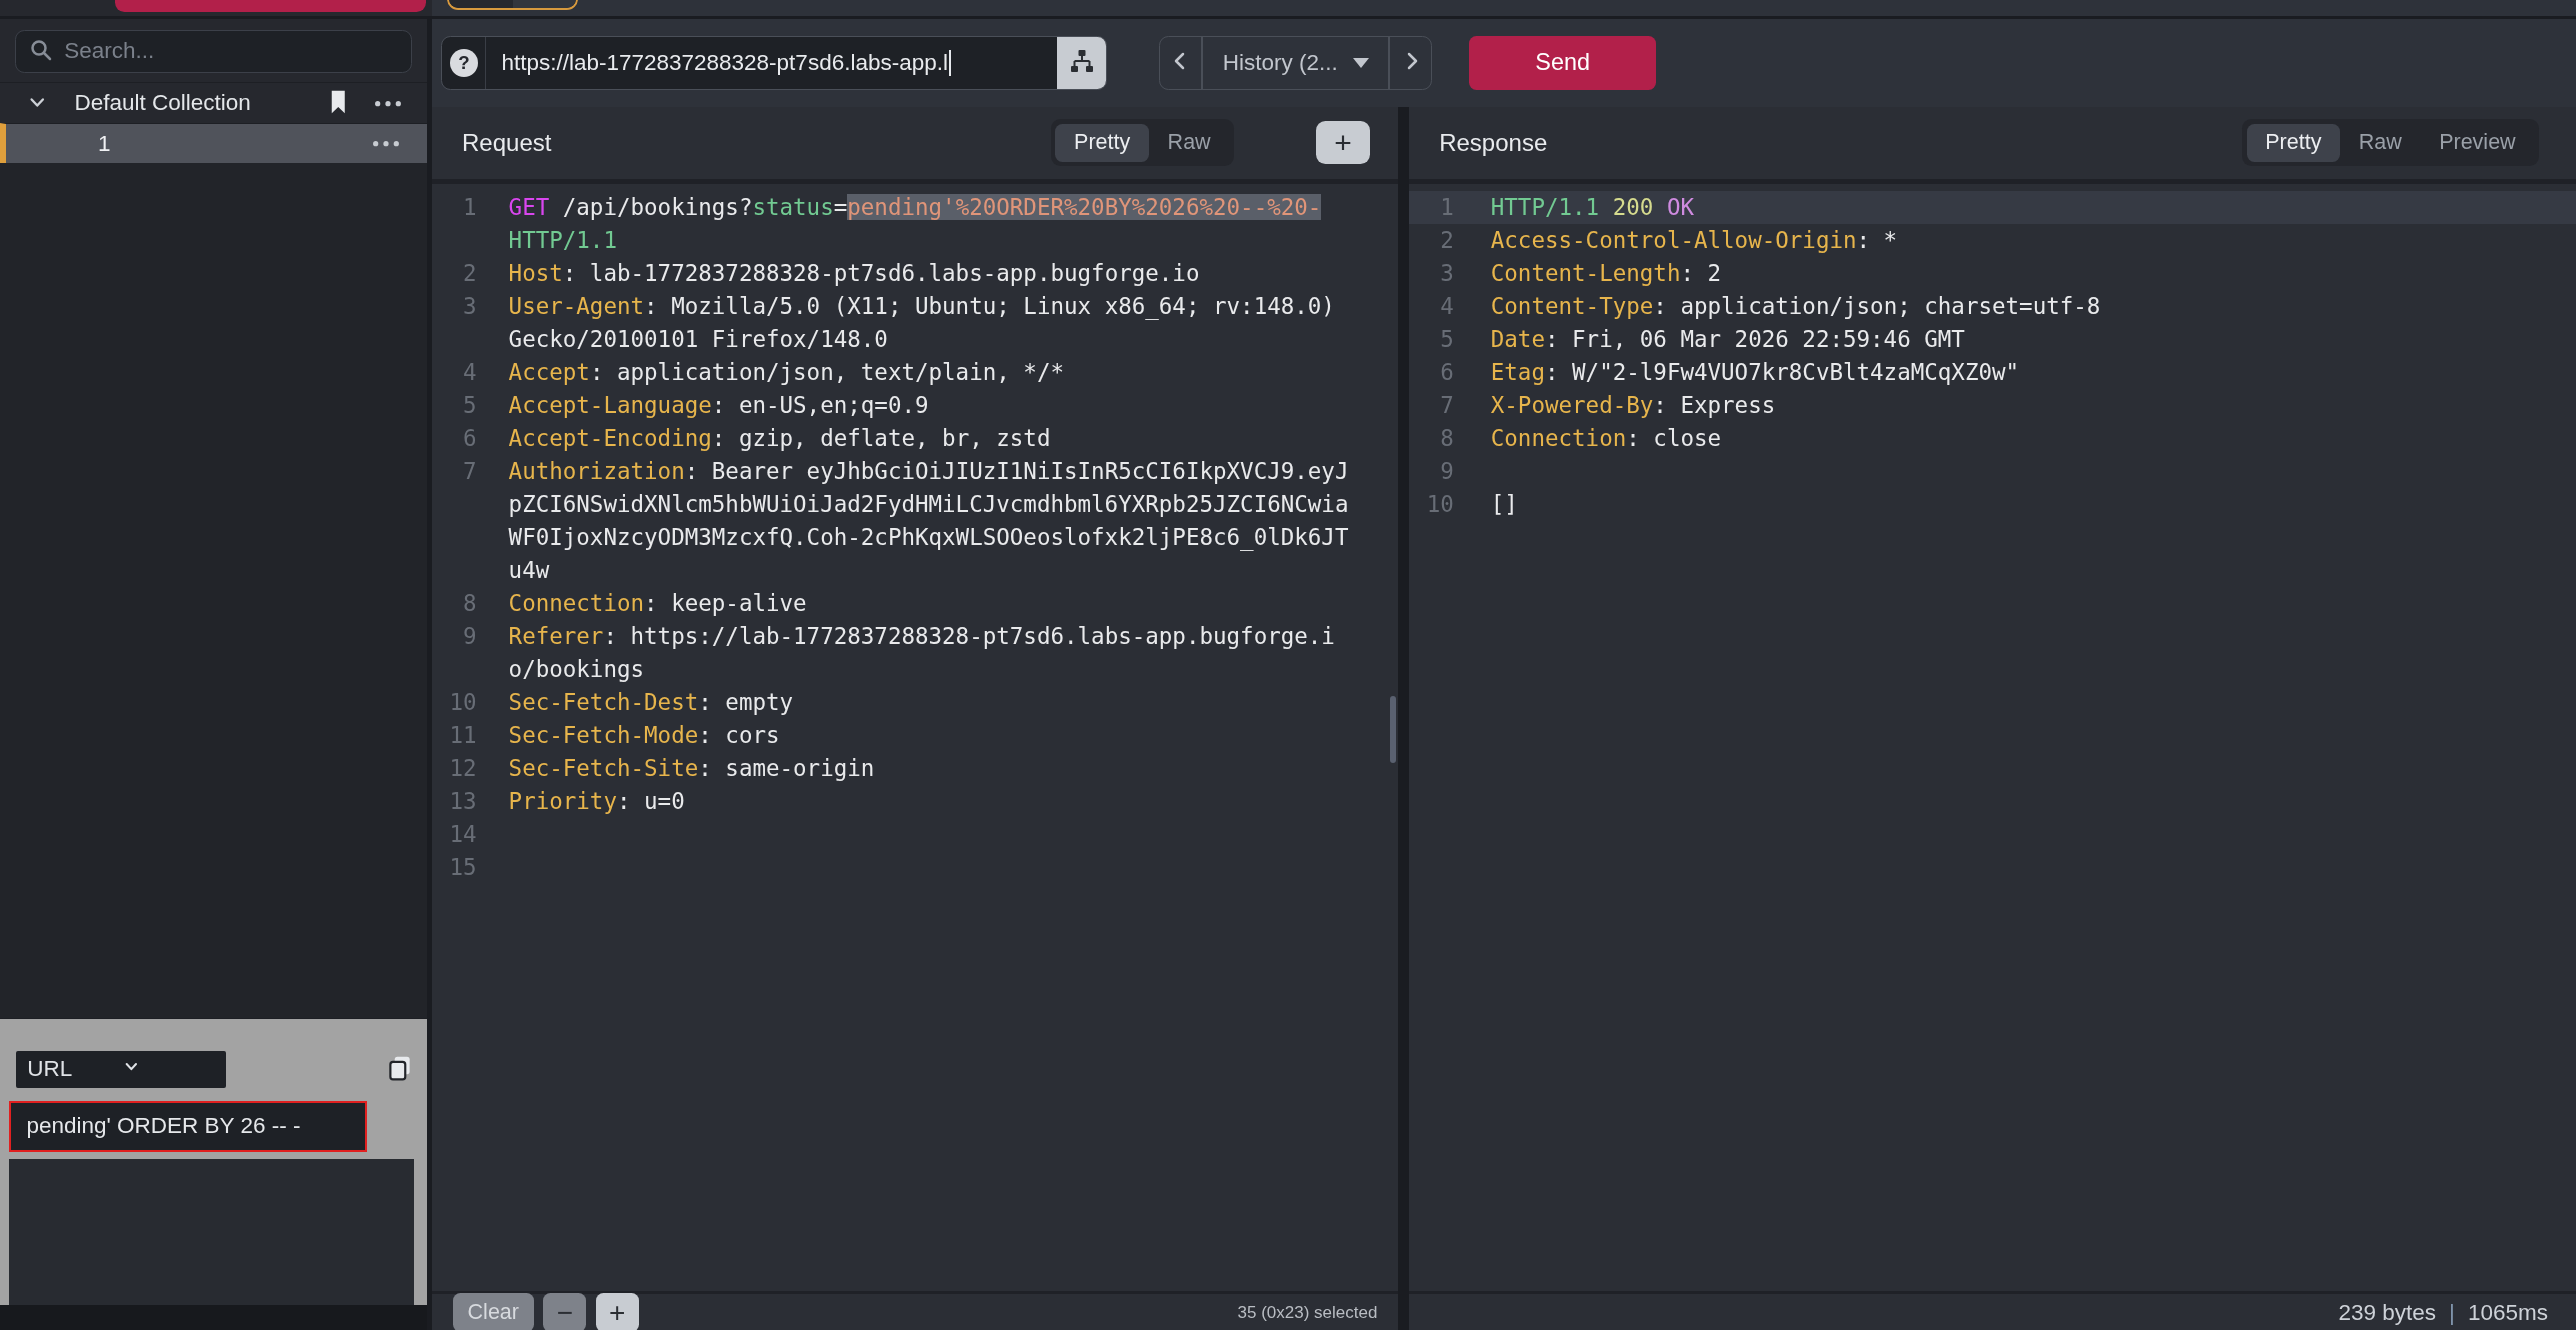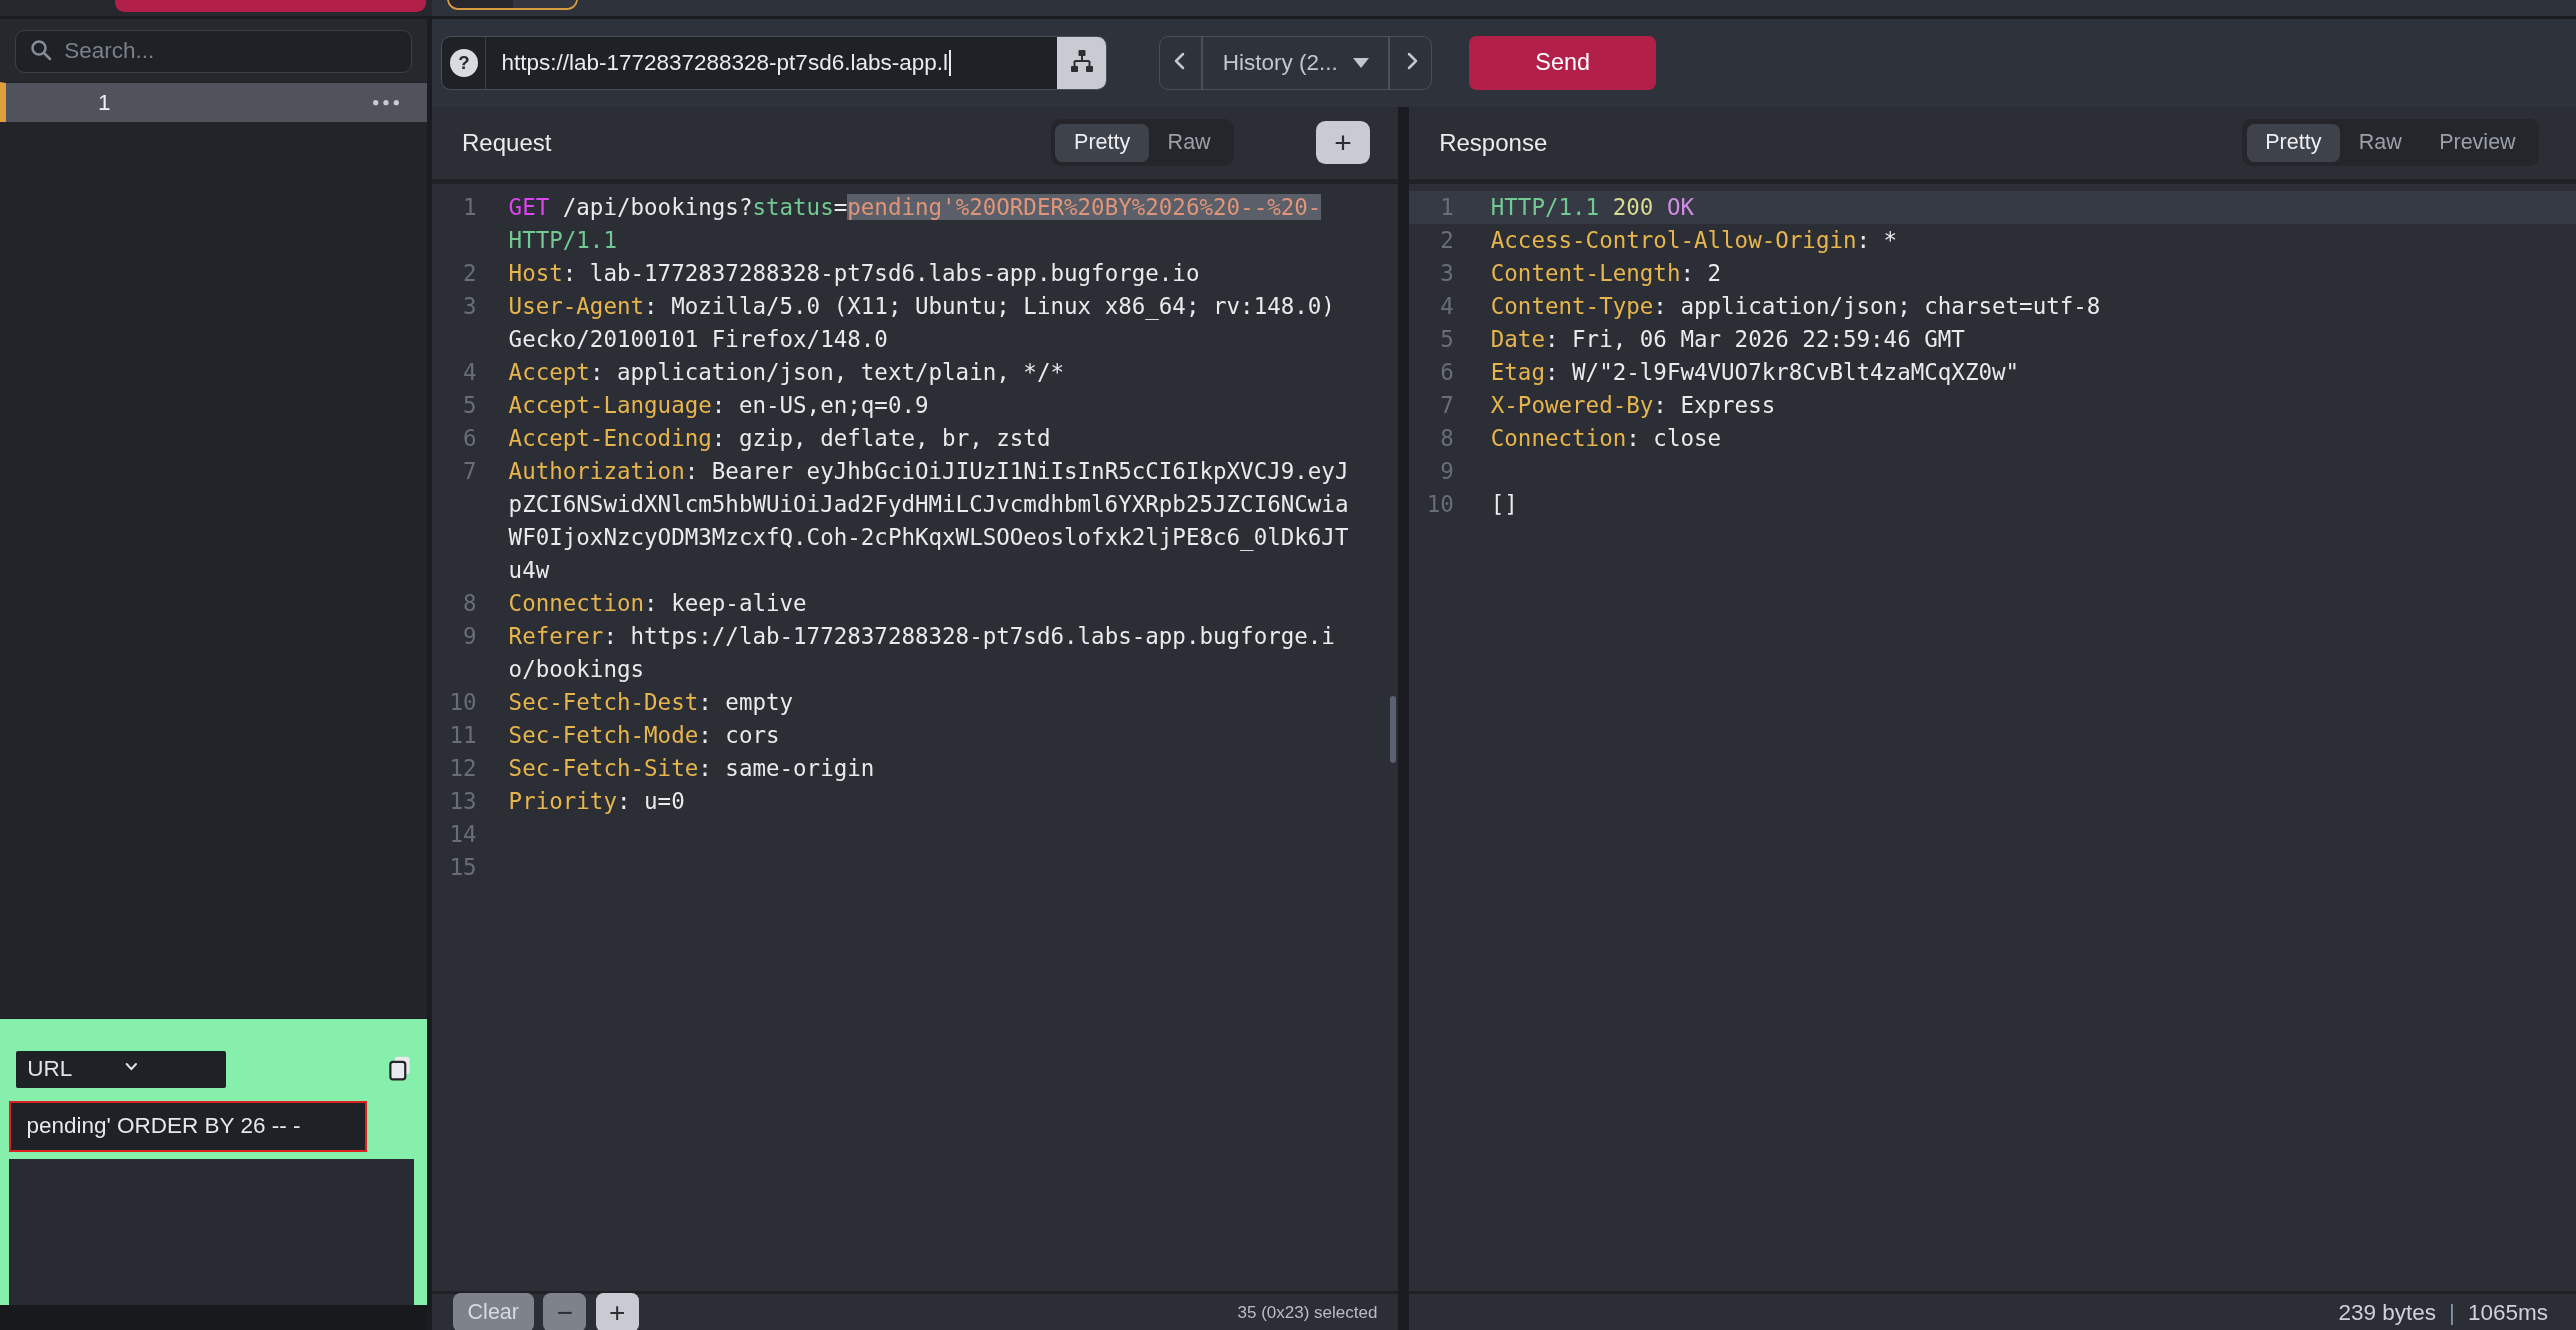--- a/index.html
+++ b/index.html
@@ -23,21 +23,21 @@
   .search-box input { flex:1; background:transparent; border:none; outline:none; color:#e9ebee; font-size:22.5px; margin-left:11.2px; font-family:"Liberation Sans",sans-serif; }
   .search-box input::placeholder { color:#7b818b; }
   .collection-row { height:41px; background:#26282e; border-top:1.9px solid #1d1f24; display:flex; align-items:center; padding:0 24px 0 26px; }
   .collection-name { color:#e4e7ea; font-size:22.5px; margin-left:26px; }
   .coll-spacer { flex:1; }
   .dots { color:#c8ccd2; letter-spacing:1.9px; font-size:16px; font-weight:bold; }
   .item-row { height:40px; background:#50535b; border-top:1.9px solid #1d1f24; border-left:6.5px solid #df9f3c; display:flex; align-items:center; padding:0 26px 0 92px; }
   .item-label { color:#f0f1f3; font-size:22.5px; }
   .side-spacer { flex:1; background:#222429; }
 
-  .param-editor { border-top:1.9px solid #1d1f24; padding-top:32px; background:#86efac; }
+  .param-editor { border-top:1.9px solid #1d1f24; padding-top:32px; background:#a3a3a3; }
   .pe-row1 { display:flex; align-items:center; padding:0 13px 0 16px; }
   .pe-select { width:210px; height:37px; background:#1e2126; display:flex; align-items:center; padding:0 9.4px 0 11.2px; border-radius:1.9px; }
   .pe-select span { color:#dfe2e6; font-size:22.5px; flex:1; }
   .pe-value { margin:13px 0 0 9.4px; width:358px; height:51px; background:#1e2126; border:2.8px solid #e02020; display:flex; align-items:center; }
   .pe-value input { flex:1; background:transparent; border:none; outline:none; color:#e6e8eb; font-size:22.5px; padding:0 15px; font-family:"Liberation Sans",sans-serif; }
   .pe-panel { margin:7.5px 0 0 9.4px; width:405px; height:146px; background:#282b31; }
   .side-bottom { height:26px; background:#17191d; }
 
   
   .main-col { flex:1; display:flex; flex-direction:column; min-width:0; }
@@ -118,20 +118,41 @@
           <span>
             <svg viewBox="0 0 24 24" width="24" height="24">
                 <circle cx="10" cy="10" r="6.5" stroke="#878d97" stroke-width="2.5" fill="none"></circle>
                 <line x1="15" y1="15" x2="21" y2="21" stroke="#878d97" stroke-width="2.5" stroke-linecap="round"></line>
               </svg>
           </span>
           <input placeholder="Search..." style="">
         </div>
       </div>
 
+      <div class="collection-row">
+        <span>
+          <svg viewBox="0 0 24 24" width="22.5" height="22.5">
+              <polyline points="6,9 12,15.5 18,9" fill="none" stroke="#ccd0d6" stroke-width="2.5" stroke-linecap="round" stroke-linejoin="round"></polyline>
+            </svg>
+        </span>
+        <span class="collection-name">Default Collection</span>
+        <span class="coll-spacer"></span>
+        <span style="margin-right:24px;">
+          <svg viewBox="0 0 24 28" width="22.5" height="26">
+              <path d="M5 2 h14 v24 l-7 -6.5 -7 6.5 z" fill="#e8eaed"></path>
+            </svg>
+        </span>
+        <span class="dots">
+          <svg viewBox="0 0 32 10" width="30" height="9.4">
+              <circle cx="5" cy="5" r="2.8" fill="#c8ccd2"></circle>
+              <circle cx="16" cy="5" r="2.8" fill="#c8ccd2"></circle>
+              <circle cx="27" cy="5" r="2.8" fill="#c8ccd2"></circle>
+            </svg>
+        </span>
+      </div>
 
       <div class="item-row">
         <span class="item-label">1</span>
         <span class="coll-spacer"></span>
         <span class="dots">
           <svg viewBox="0 0 32 10" width="30" height="9.4">
               <circle cx="5" cy="5" r="2.8" fill="#c8ccd2"></circle>
               <circle cx="16" cy="5" r="2.8" fill="#c8ccd2"></circle>
               <circle cx="27" cy="5" r="2.8" fill="#c8ccd2"></circle>
             </svg>

